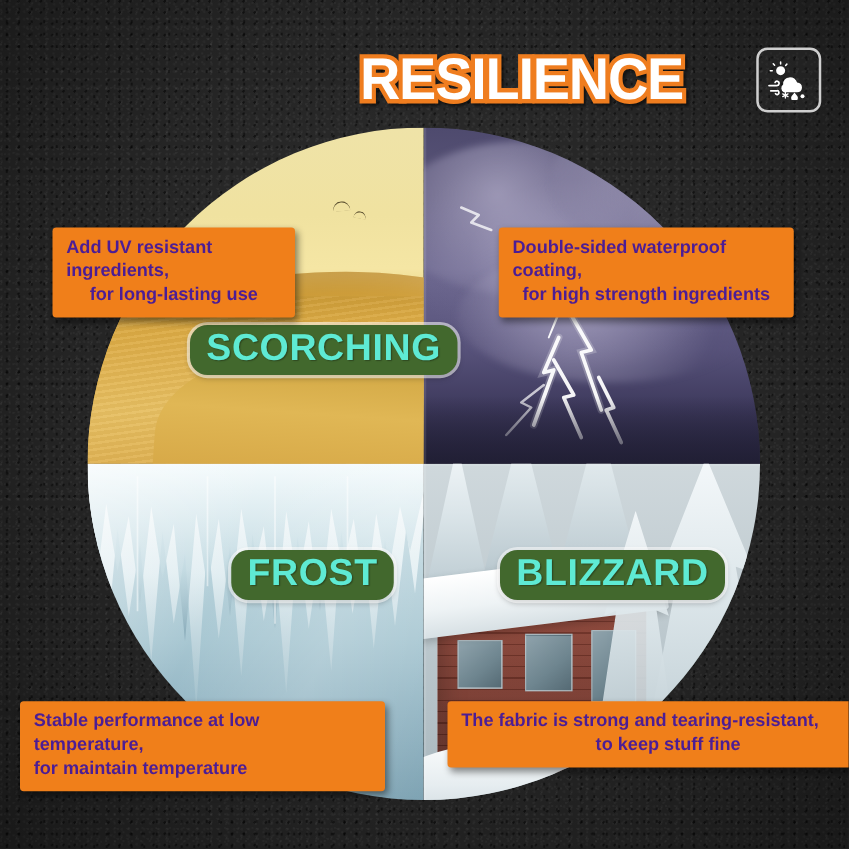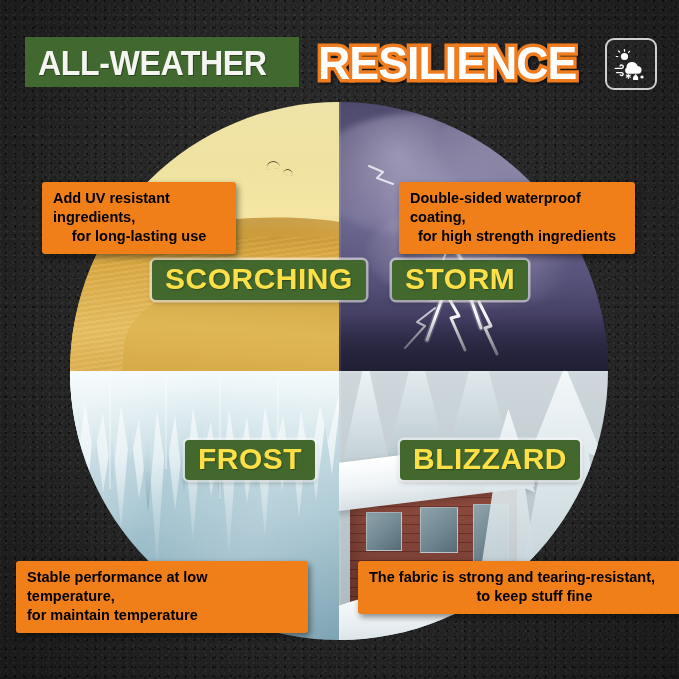--- a/index.html
+++ b/index.html
@@ -63,21 +63,21 @@
     font-weight: 700;
     letter-spacing: -0.5px;
     line-height: 1;
     transform: scaleX(0.92);
     transform-origin: left center;
     white-space: nowrap;
     text-shadow: 1px 1px 0 rgba(0,0,0,0.35);
   }
   .title-orange {
     position: absolute;
-    left: 280px;
+    left: 250px;
     top: 0px;
     padding-left: 13px;
   }
   .title-orange span {
     display: block;
     font-size: 47px;
     font-weight: 700;
     line-height: 60px;
     letter-spacing: -1px;
     color: #ffffff;
@@ -229,41 +229,41 @@
   .snow-ground {
     position: absolute; left: -10%; bottom: -6%; width: 130%; height: 26%;
     background: linear-gradient(to bottom, #ffffff 0%, #e6edf0 60%, #cfd9de 100%);
     border-radius: 50% 50% 0 0 / 60% 60% 0 0;
   }
 
   
   .qlabel {
     position: absolute;
     background: #42682d;
-    border-radius: 4px;
+    border-radius: 14px;
     padding: 4px 13px 6px 13px;
-    color: #fde047;
+    color: #5eead4;
     font-size: 30px;
     font-weight: 700;
     letter-spacing: 0.5px;
     line-height: 1;
     white-space: nowrap;
     box-shadow: 0 0 0 2.5px rgba(255,255,255,0.55), 0 2px 5px rgba(0,0,0,0.35);
     text-shadow: 1px 1px 1px rgba(0,0,0,0.3);
   }
   .lbl-scorching { left: 152px; top: 260px; }
   .lbl-storm     { left: 392px; top: 260px; }
   .lbl-frost     { left: 185px; top: 440px; }
   .lbl-blizzard  { left: 381px; top: 440px; margin-left: 19px; }
 
   
   .callout {
     position: absolute;
     background: #f07f1a;
-    color: #000000;
+    color: #4c1d95;
     font-size: 14.5px;
     font-weight: 700;
     line-height: 1.3;
     padding: 7px 11px 8px 11px;
     border-radius: 3px;
     box-shadow: 2px 3px 6px rgba(0,0,0,0.45);
     box-sizing: border-box;
   }
   .callout .l1 { display: block; }
   .callout .l2 { display: block; }
@@ -279,23 +279,20 @@
 </head>
 <body>
 
 <div id="poster">
 
   <div class="bg-base"></div>
   <div class="bg-vignette"></div>
 
   <div class="header">
 
-    <div class="title-green">
-      <span>ALL-WEATHER</span>
-    </div>
 
     <div class="title-orange">
       <span>RESILIENCE</span>
     </div>
 
     <div class="weather-badge">
       <svg width="36" height="32" viewBox="0 0 36 32">
 
         <circle cx="11.5" cy="8.5" r="3.6" fill="#ffffff"></circle>
         <g stroke="#ffffff" stroke-width="1.2" stroke-linecap="round">
@@ -416,21 +413,20 @@
       <div class="snowpine" style="right:24%;top:14%;width:26%;height:78%;clip-path:polygon(50% 0,88% 40%,74% 38%,100% 100%,0 100%,28% 38%,14% 40%);opacity:.92;"></div>
 
       <div class="snow-ground"></div>
     </div>
 
     <div style="position:absolute;left:50%;top:0;width:2px;height:100%;background:rgba(255,255,255,0.10);"></div>
     <div style="position:absolute;left:0;top:50%;width:100%;height:2px;background:rgba(255,255,255,0.10);"></div>
   </div>
 
   <div class="qlabel lbl-scorching">SCORCHING</div>
-  <div class="qlabel lbl-storm">STORM</div>
   <div class="qlabel lbl-frost">FROST</div>
   <div class="qlabel lbl-blizzard">BLIZZARD</div>
 
   <div class="callout co-uv">
     <span class="l1">Add UV resistant ingredients,</span>
     <span class="l2">for long-lasting use</span>
   </div>
 
   <div class="callout co-water">
     <span class="l1">Double-sided waterproof coating,</span>

